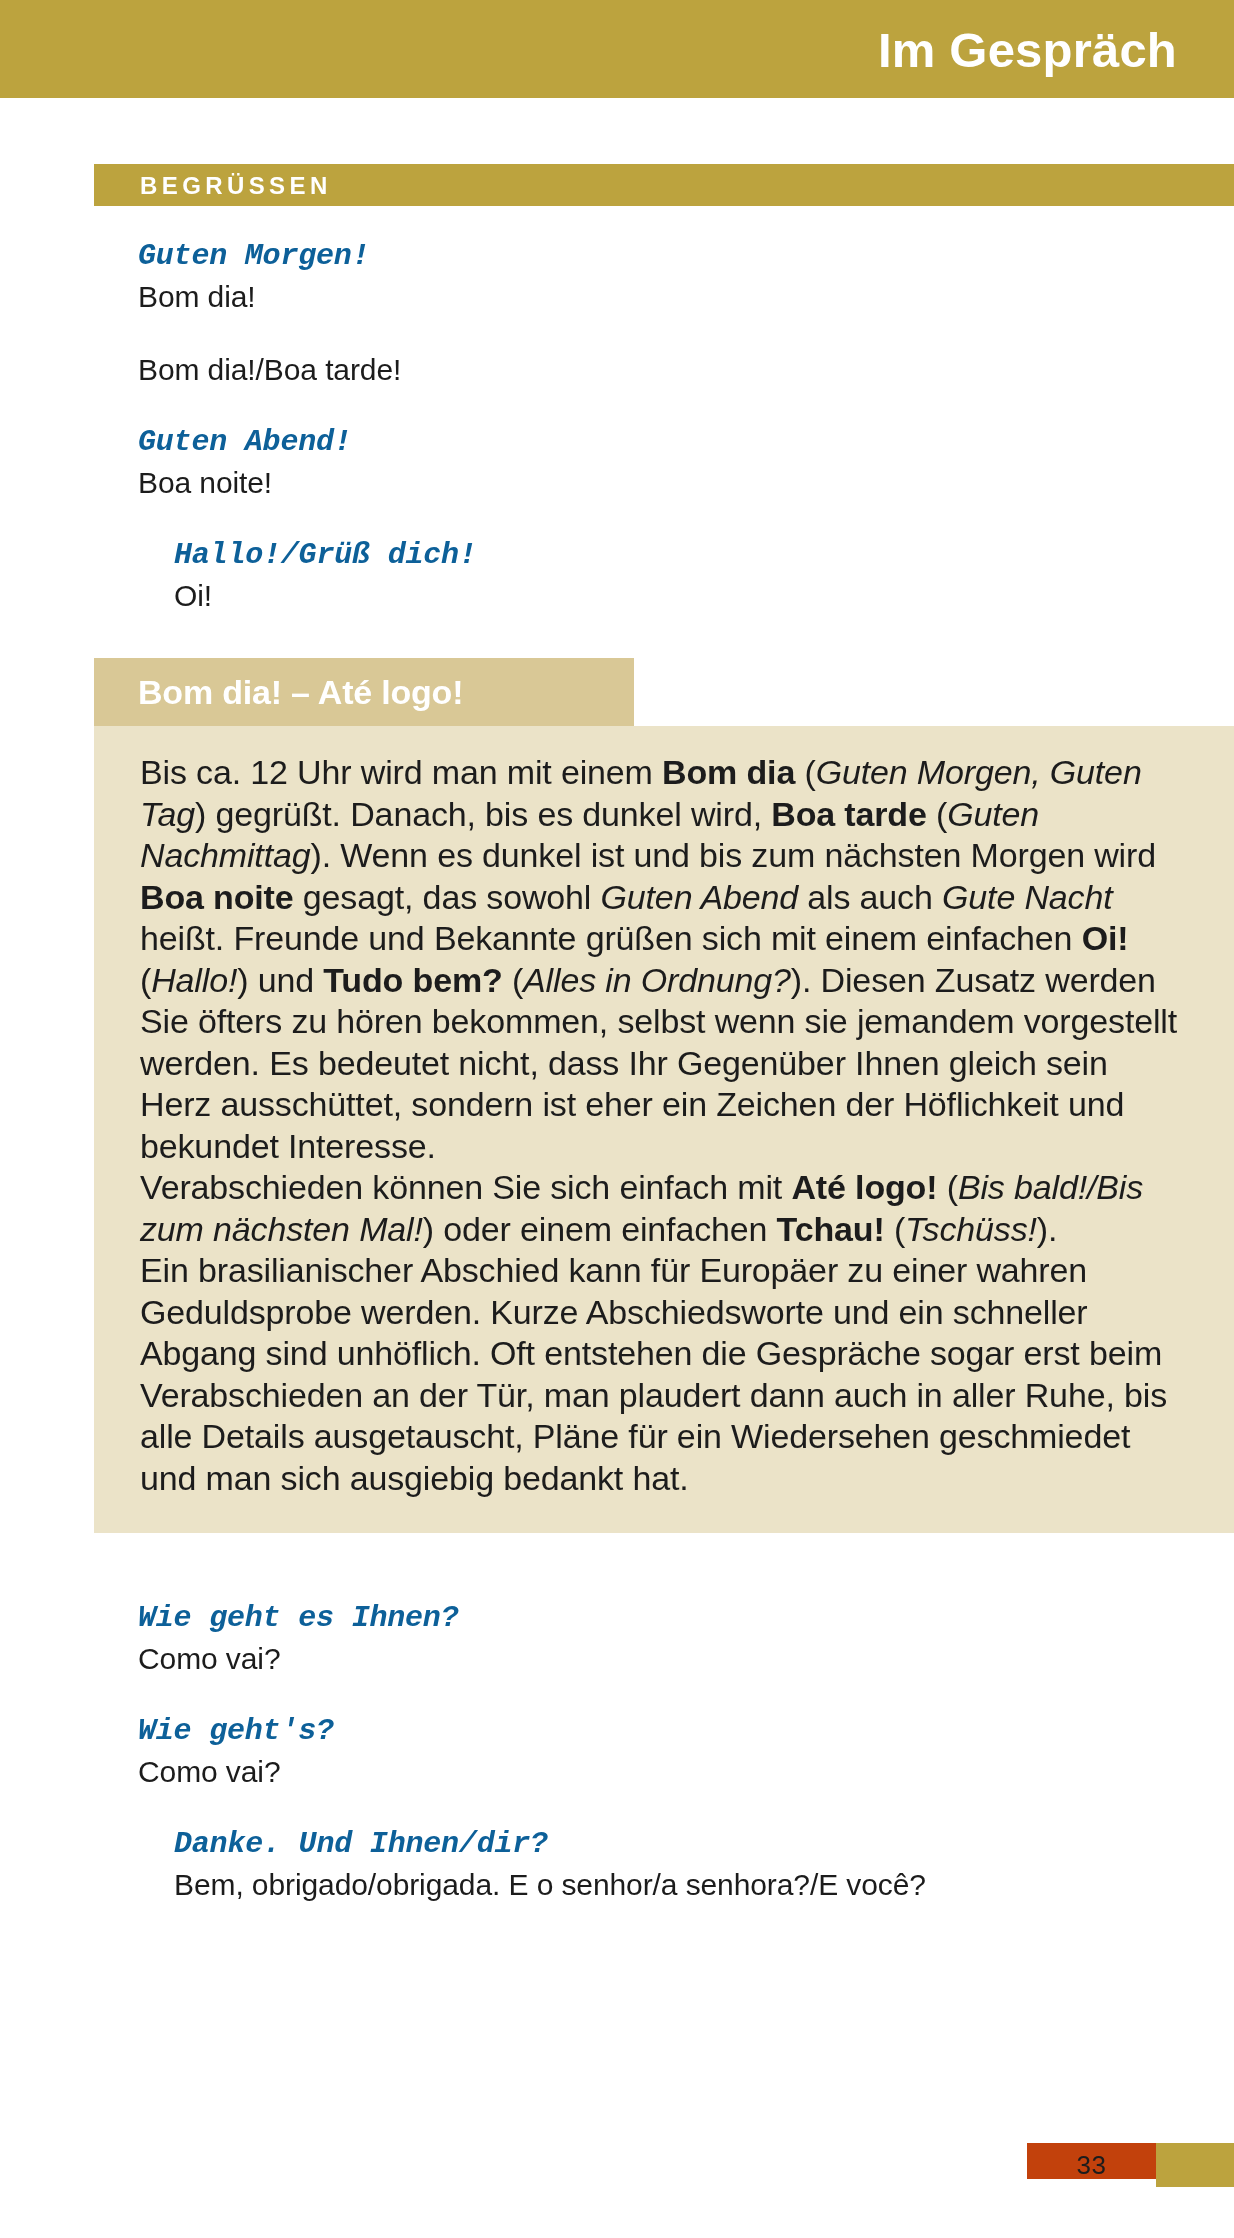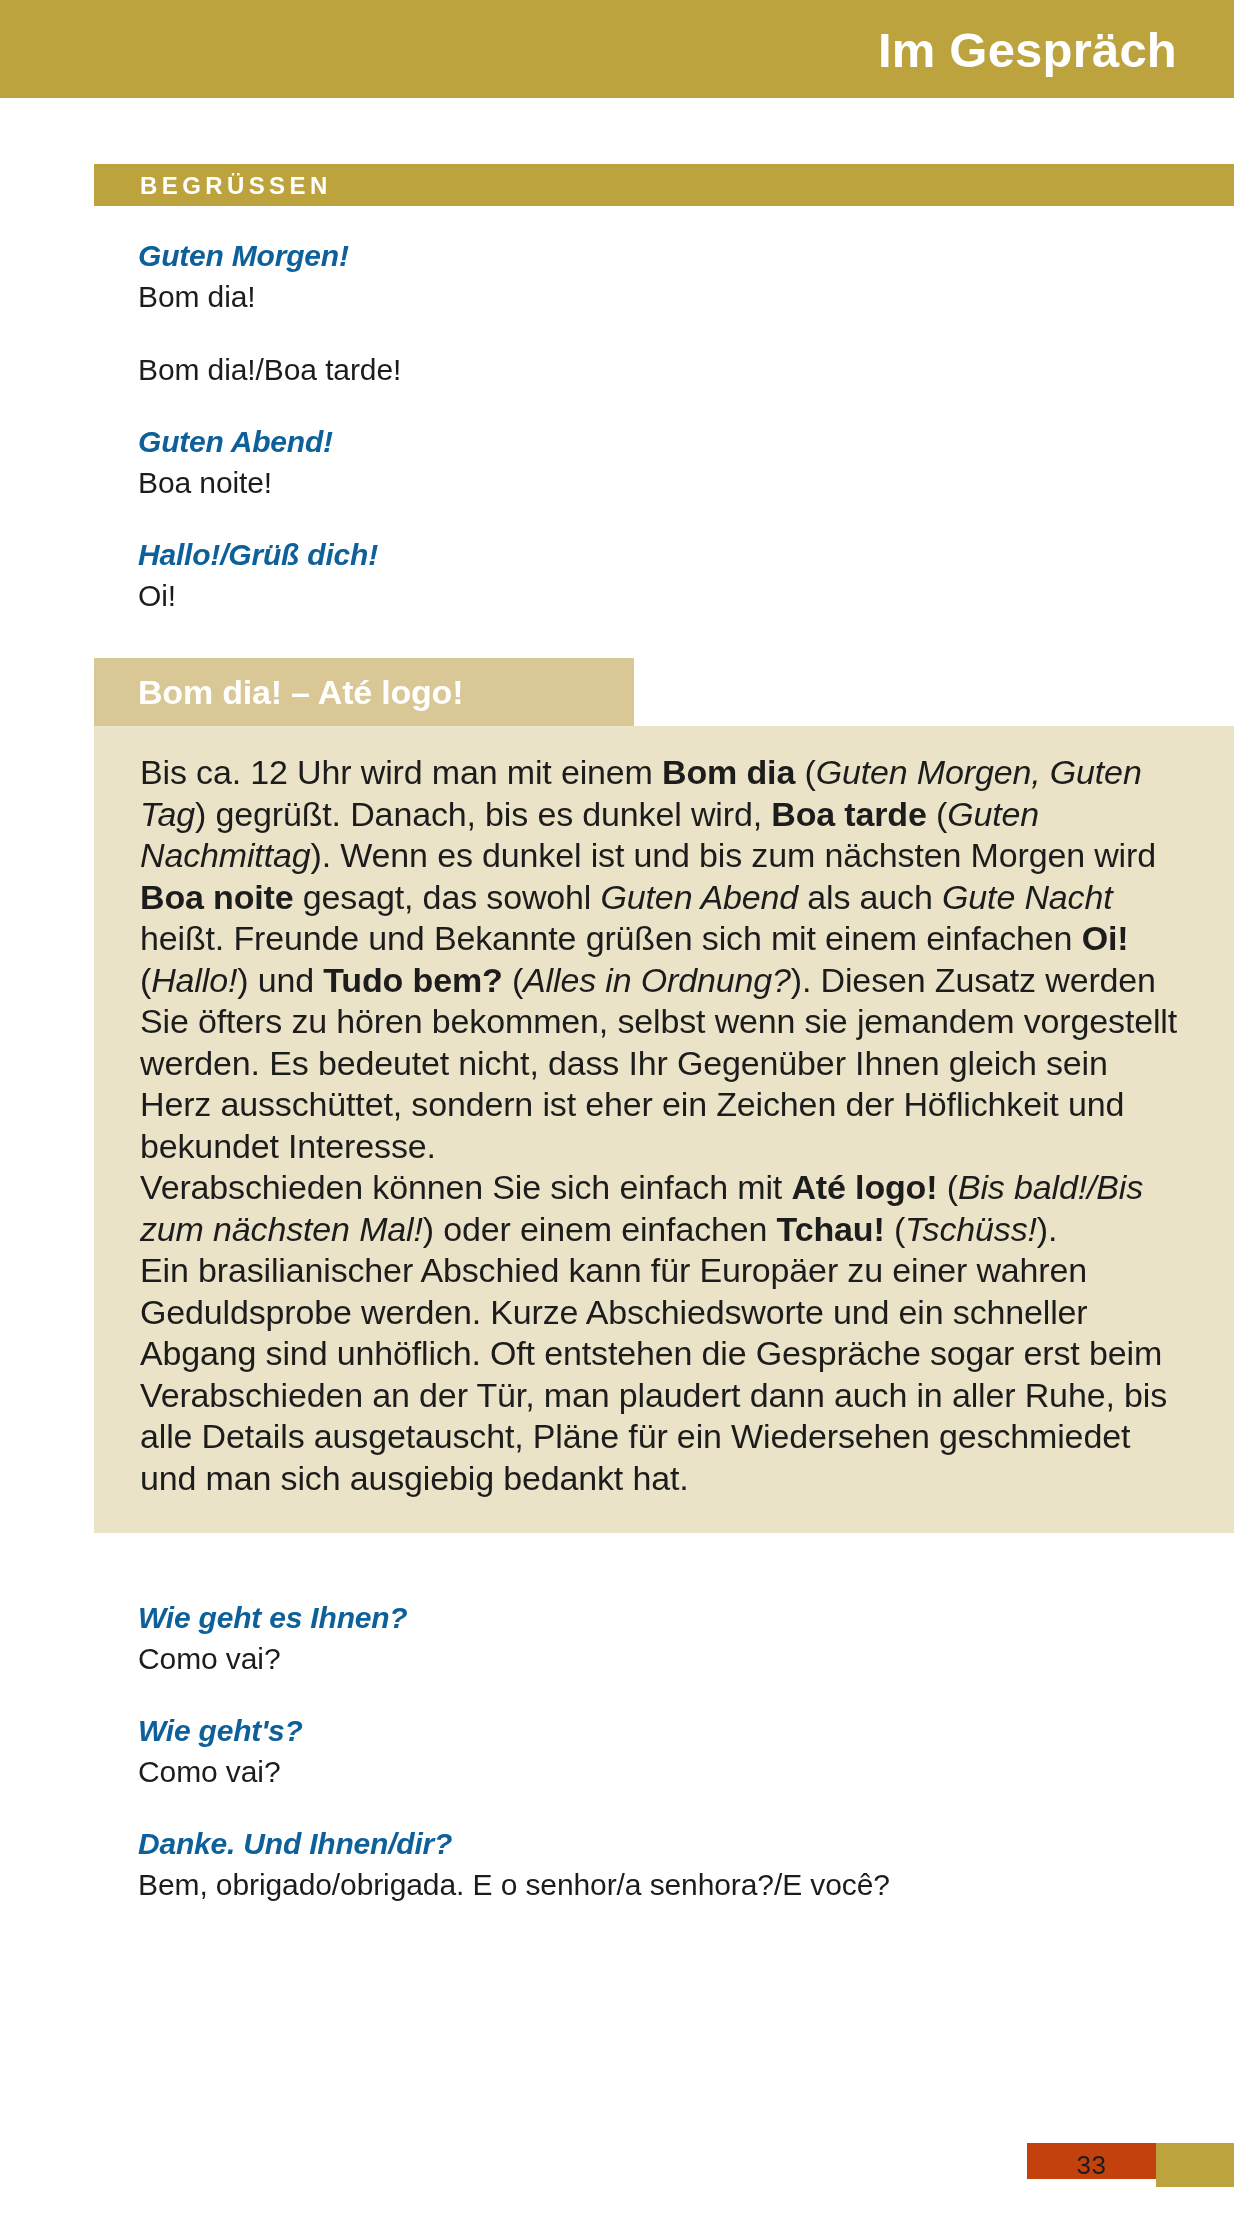--- a/index.html
+++ b/index.html
@@ -62,30 +62,31 @@
   
   .phrase-list {
     position: absolute;
     left: 138px;
     width: 1050px;
   }
   .phrase-list.top  { top: 236px; }
   .phrase-list.bottom { top: 1598px; }
 
   .phrase-pair { margin-bottom: 31px; }
-  .phrase-pair:last-child { margin-bottom: 0; }
+  .phrase-pair:last-child { margin-bottom: 0; margin-left: 36px; }
 
   .phrase-de {
     color: #0d6099;
     font-size: 30px;
     font-weight: bold;
     font-style: italic;
     line-height: 40px;
     letter-spacing: -0.2px;
     white-space: nowrap;
+    font-family: Liberation Mono, monospace;
   }
   .phrase-pt {
     color: #1c1c1c;
     font-size: 30px;
     line-height: 42px;
     letter-spacing: -0.1px;
     white-space: nowrap;
   }
 
   

